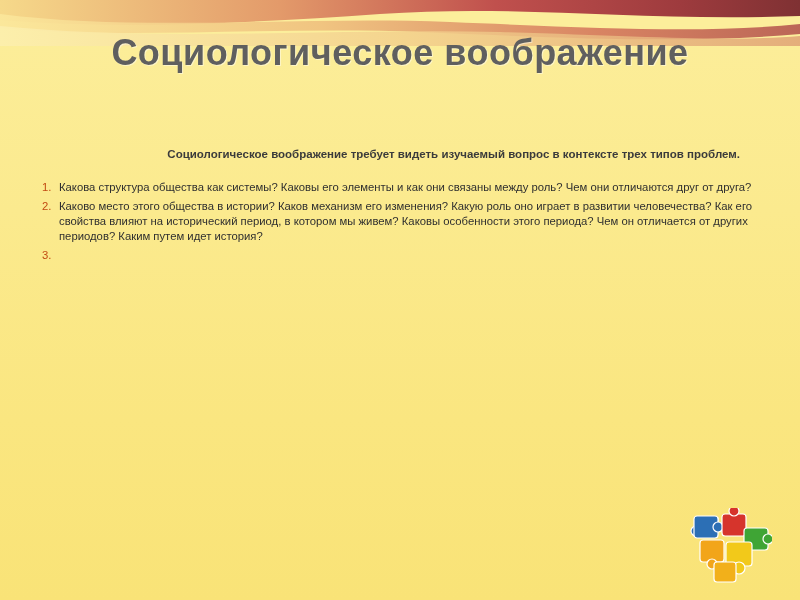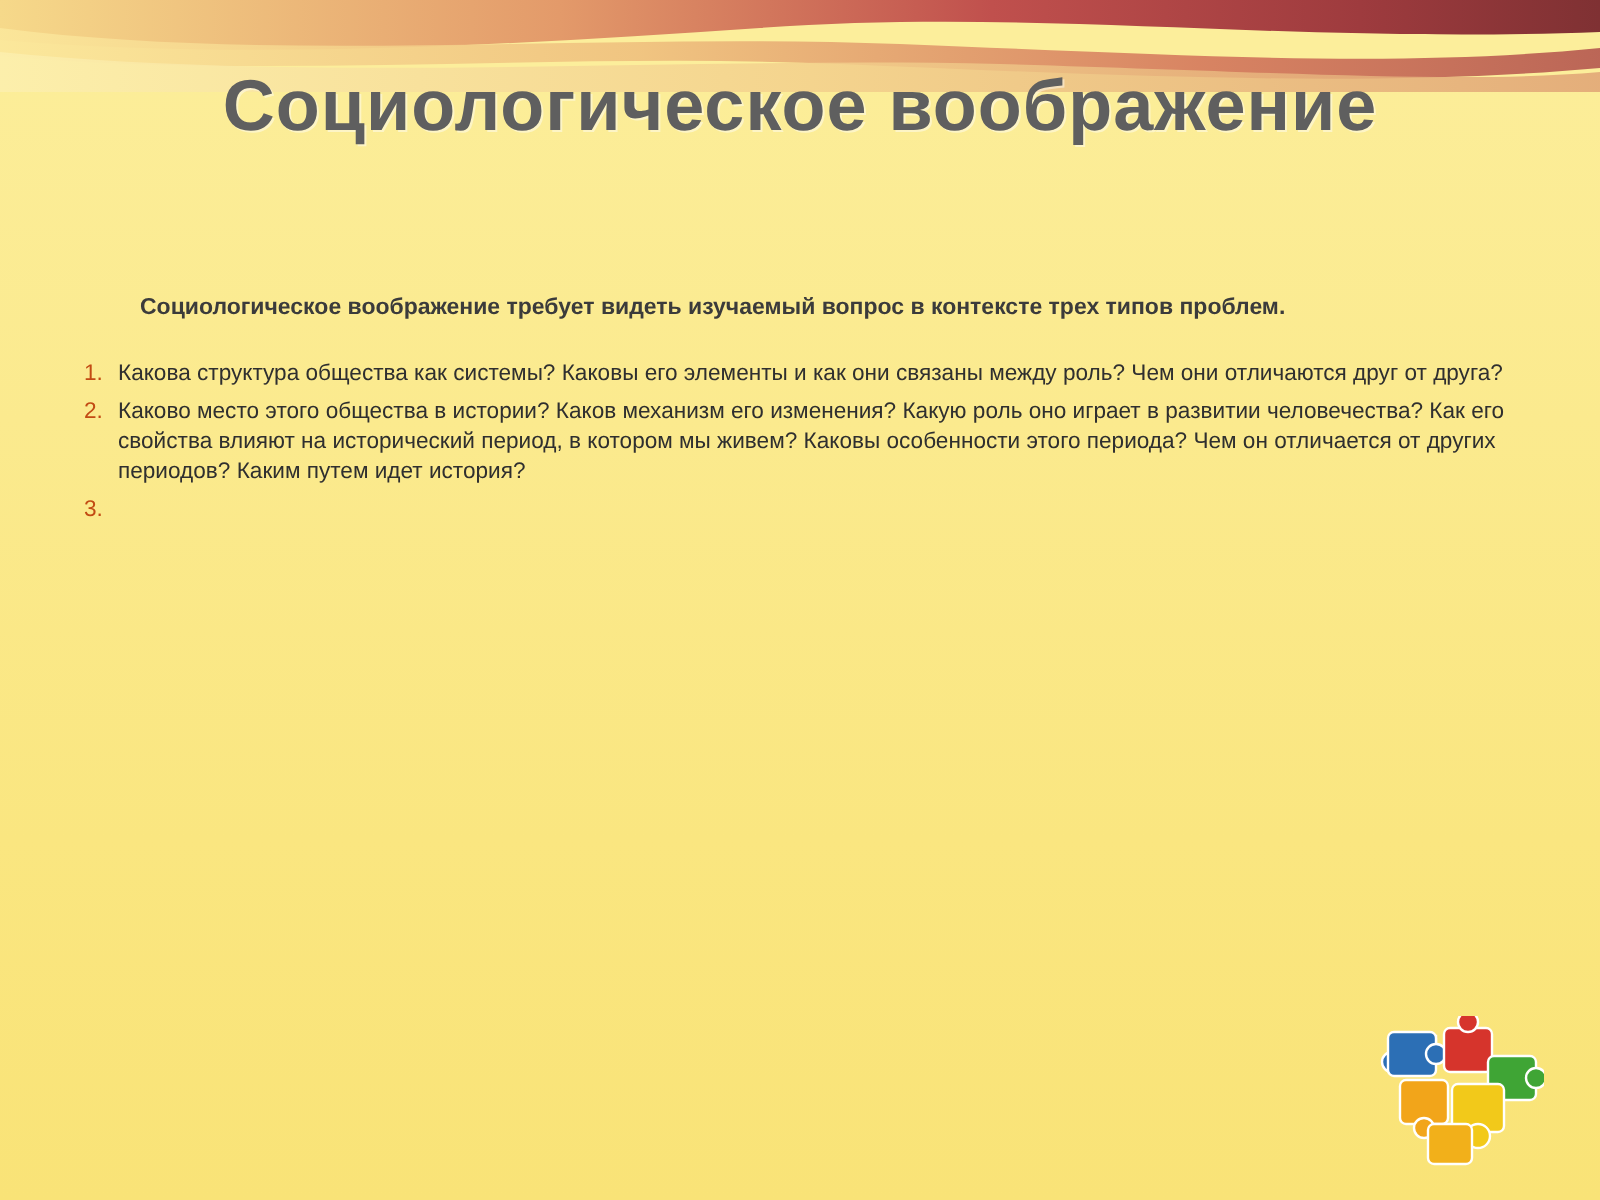--- a/index.html
+++ b/index.html
@@ -45,21 +45,21 @@
     line-height: 1.28;
     letter-spacing: 0.5px;
     text-shadow: 1px 1px 0 rgba(255,255,255,0.45);
   }
   
   .intro {
     position: absolute;
     top: 148px;
     left: 70px;
     width: 670px;
-    text-align: left;
+    text-align: right;
     font-size: 11.5px;
     font-weight: bold;
     color: #3b3b3b;
   }
   
   .body-list {
     position: absolute;
     top: 180px;
     left: 42px;
     width: 722px;

